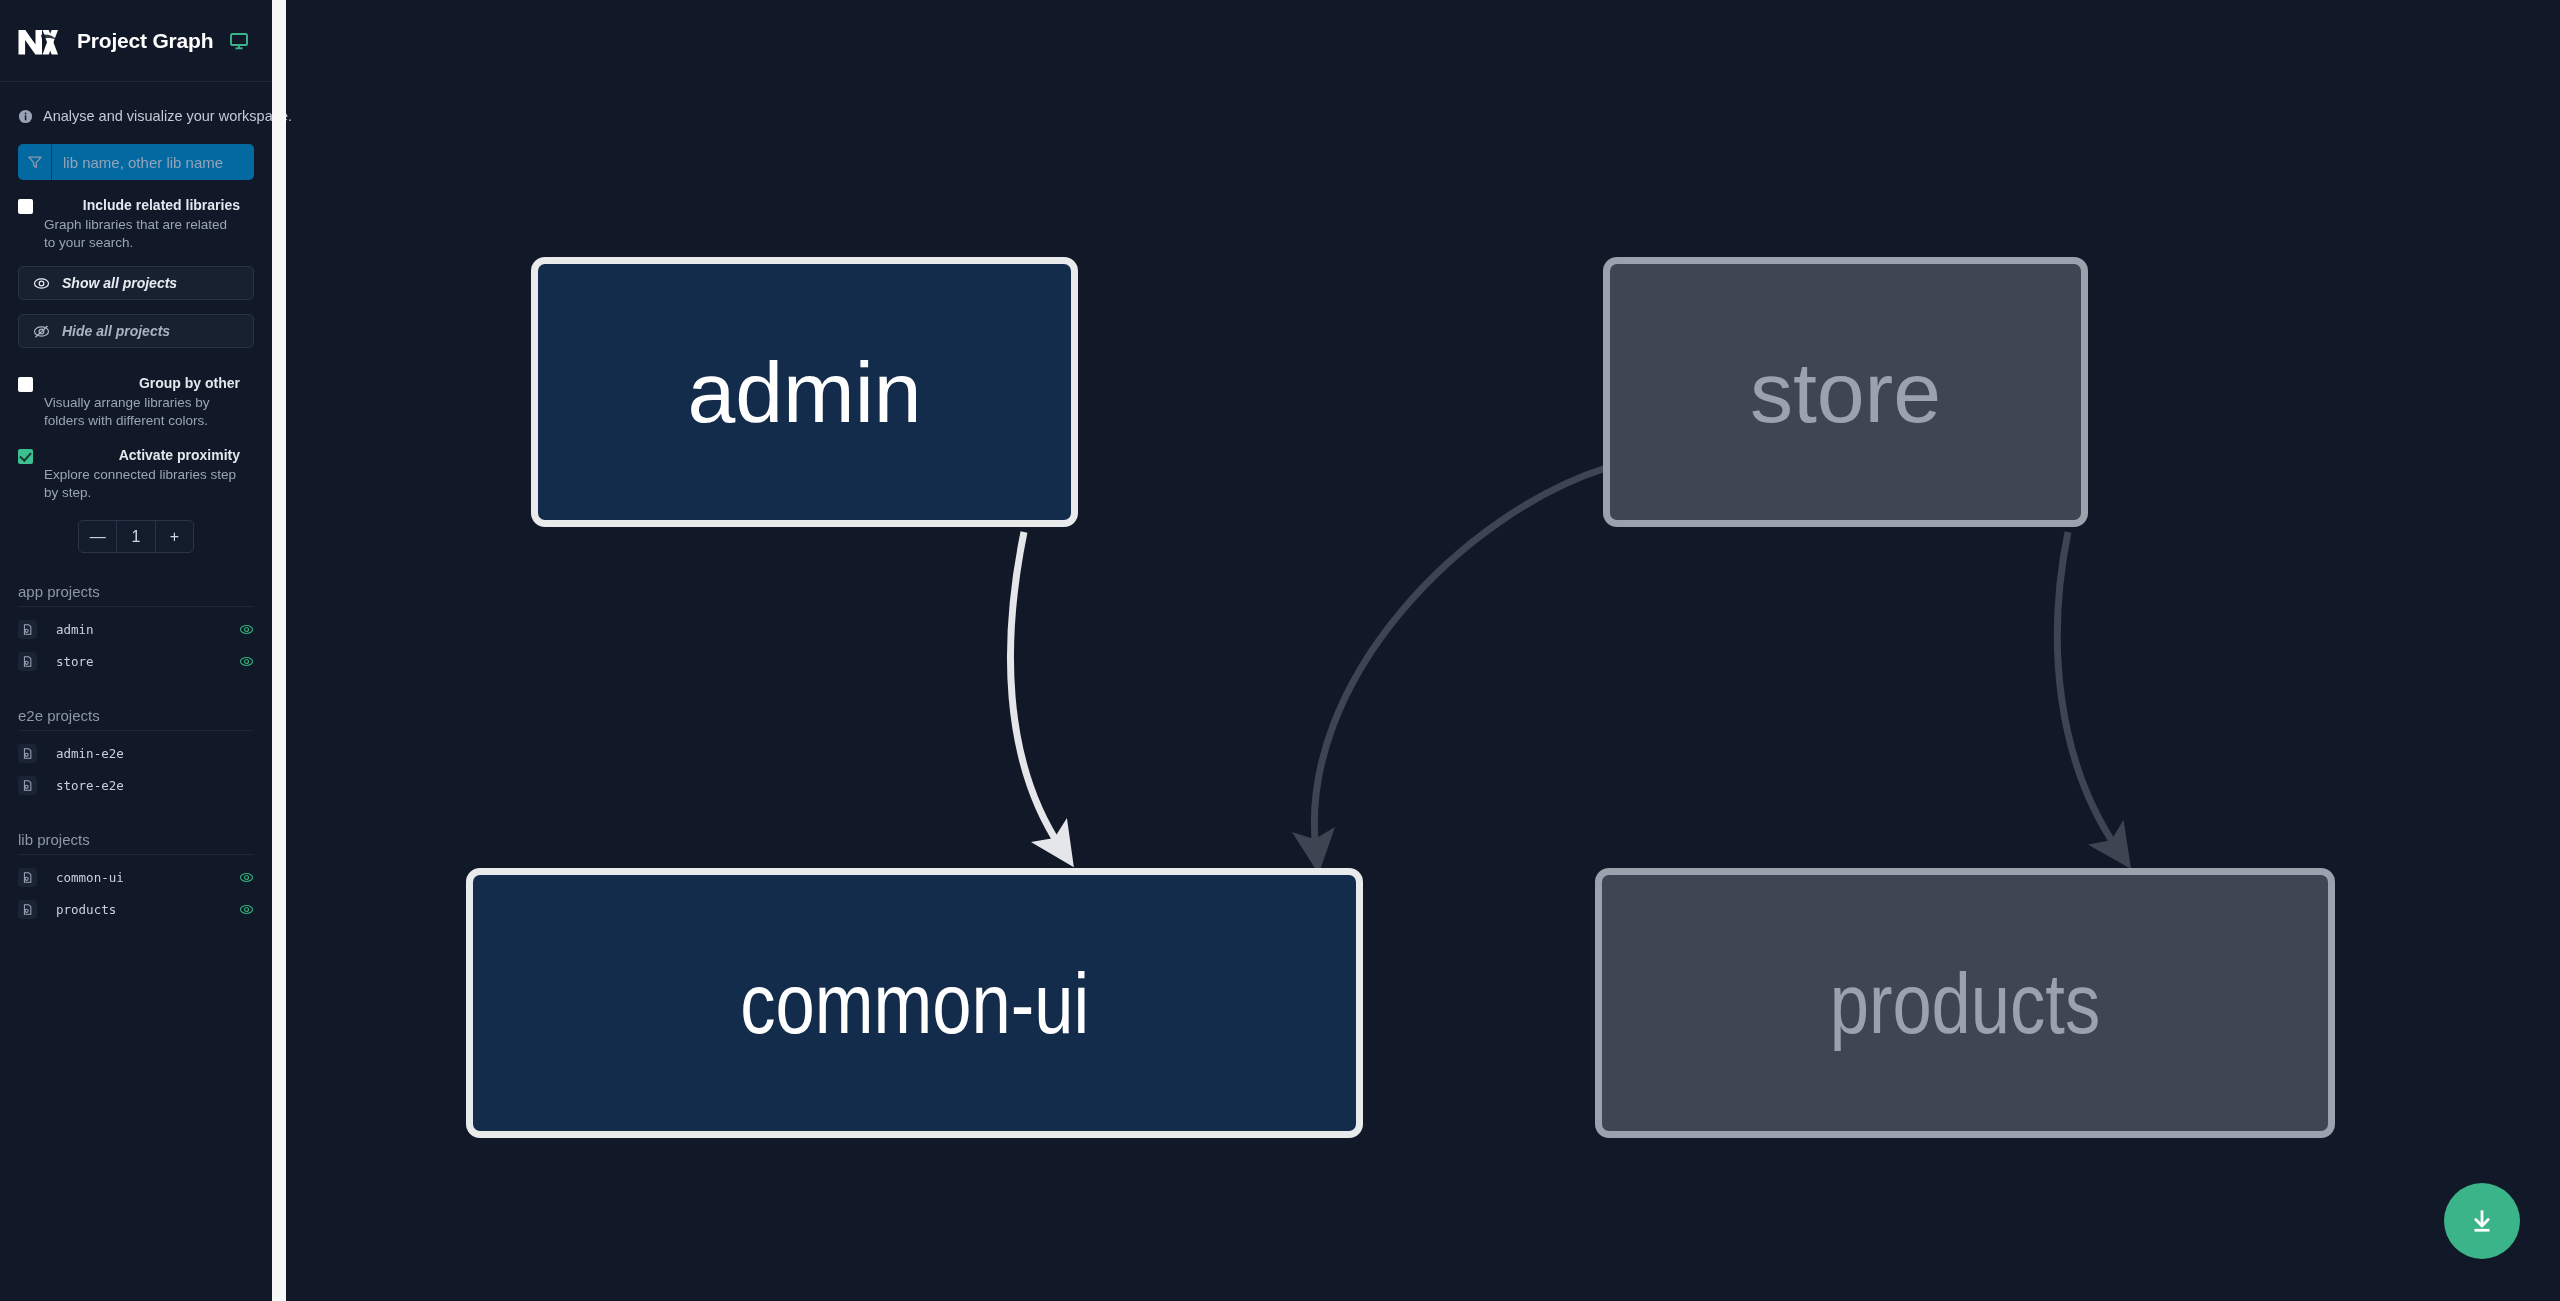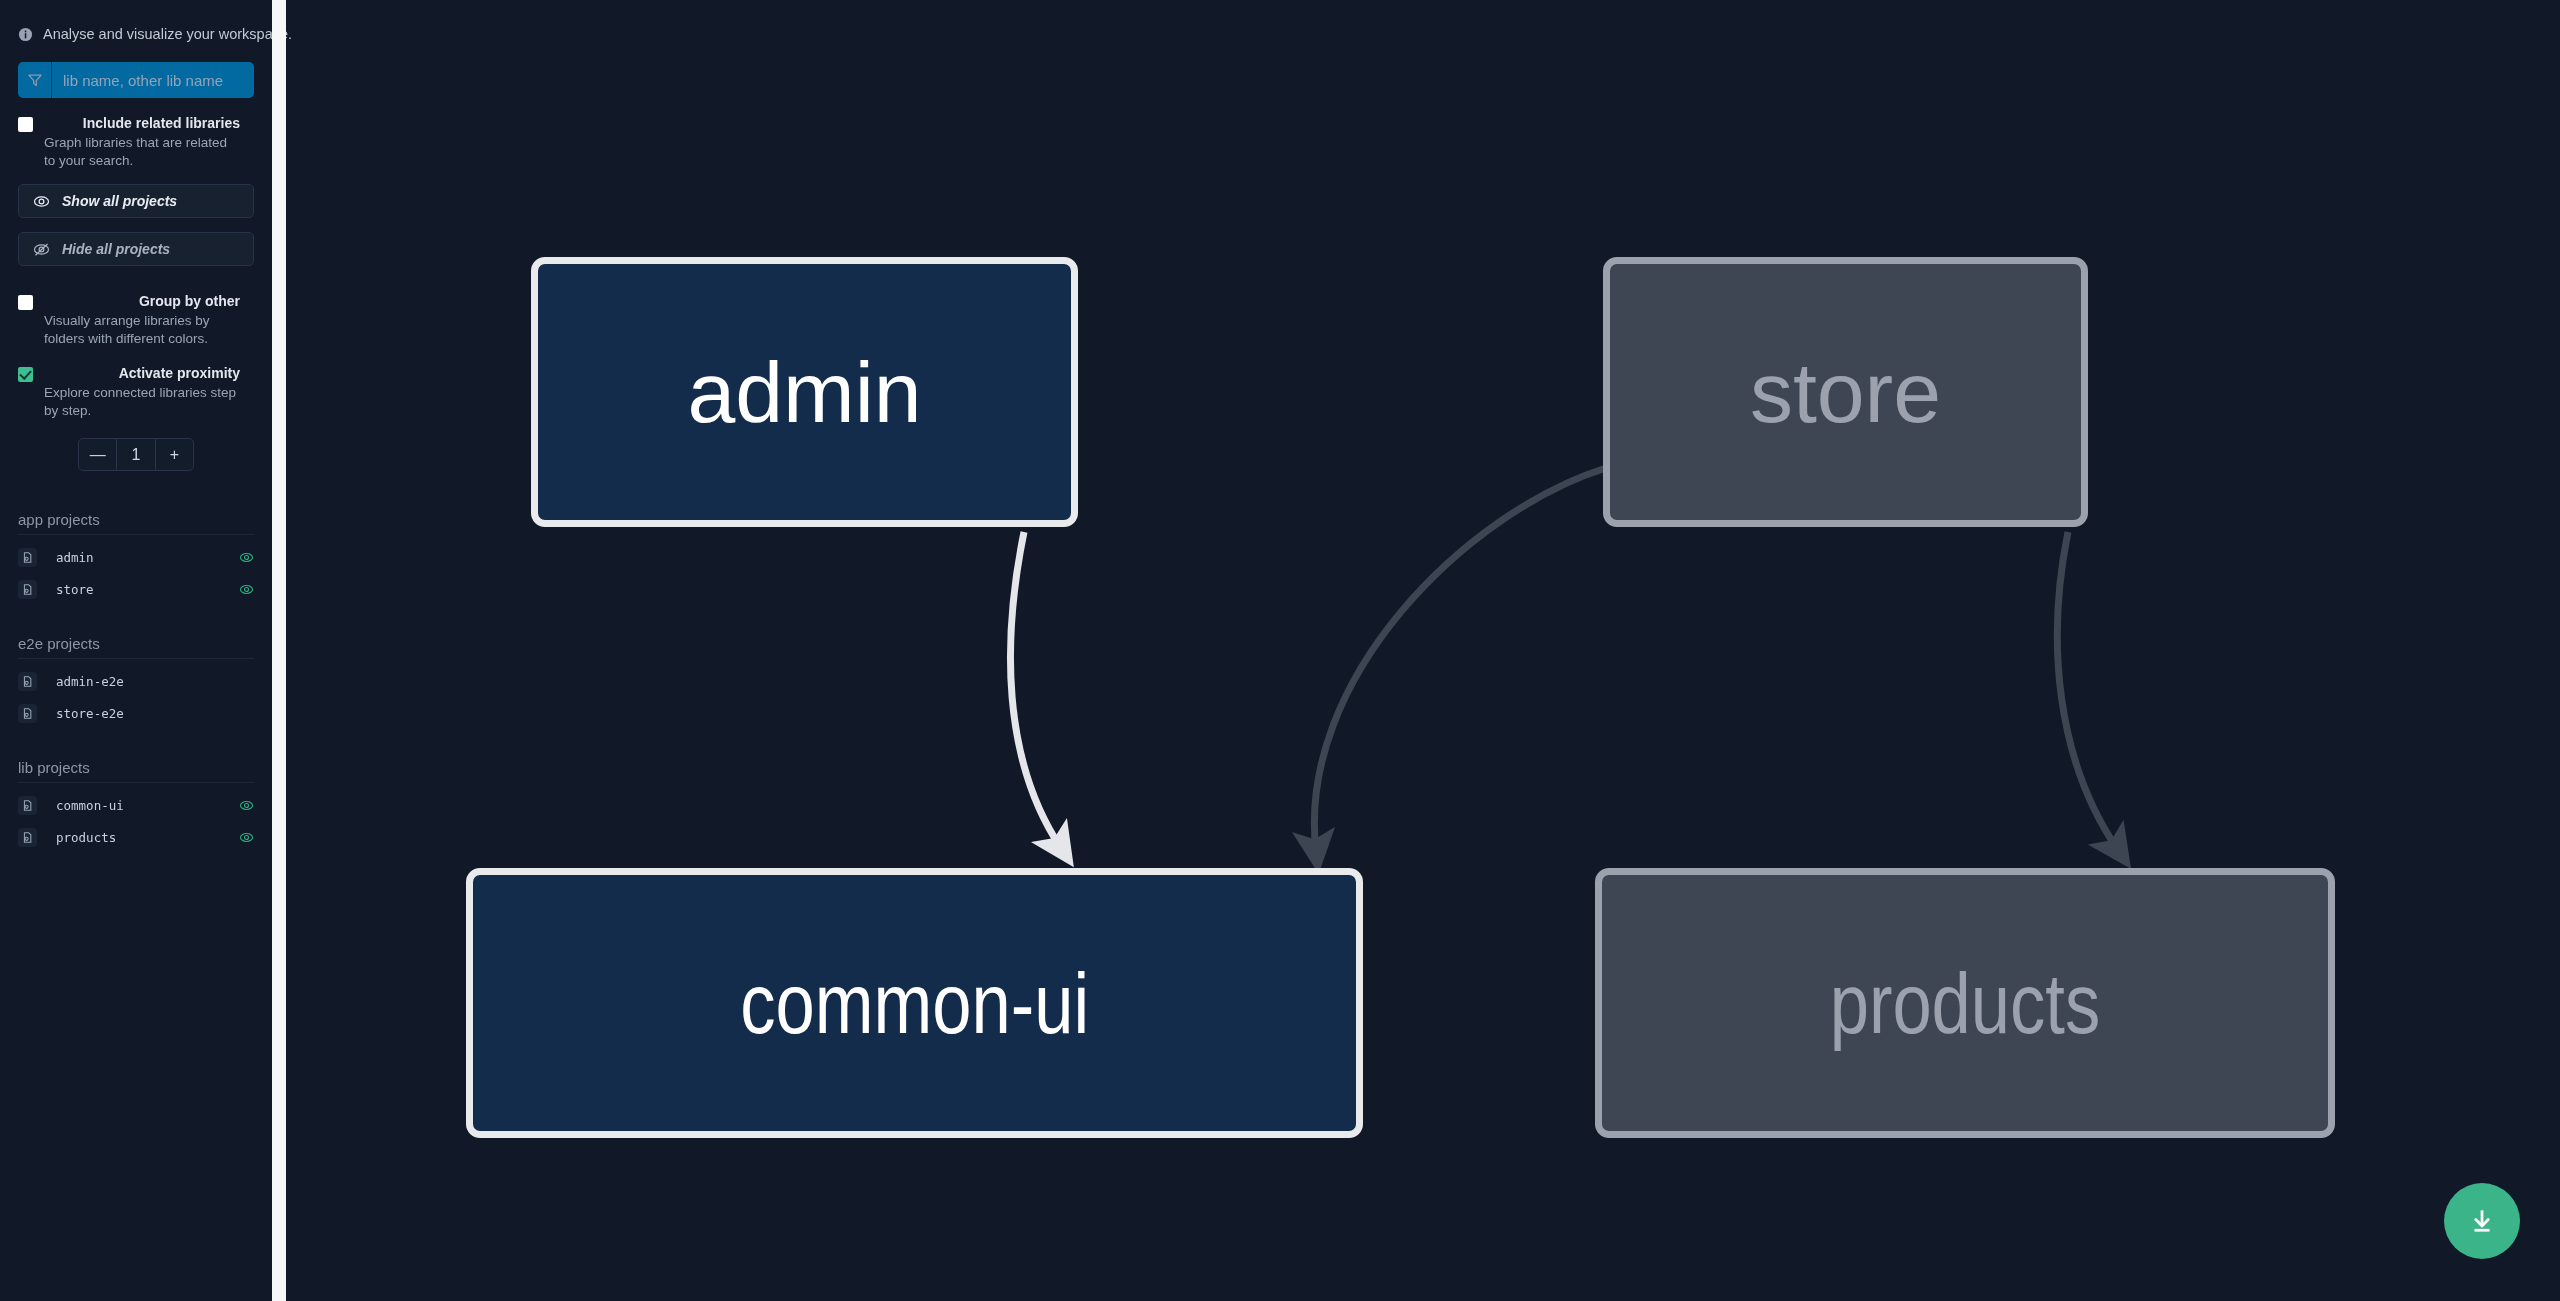--- a/index.html
+++ b/index.html
@@ -195,21 +195,21 @@
     justify-content: center;
     font-size: 16px;
     color: #cfd6e1;
     cursor: pointer;
   }
   #stepper .sep { border-left: 1px solid #2a3349; flex: 0 0 1px; }
   #stepper-value { cursor: default; font-size: 14px; }
 
   
   #projects-scroll {
-    margin-top: 40px;
+    margin-top: 30px;
     flex: 1 1 auto;
     overflow: hidden;
     padding: 0 18px;
   }
   .grp-title {
     font-size: 15px;
     color: #8d97a8;
     padding-bottom: 6px;
     border-bottom: 1px solid #1d2738;
     margin-bottom: 6px;
@@ -312,20 +312,38 @@
   }
   #download-fab svg { width: 30px; height: 30px; display: block; }
 </style>
 </head>
 <body>
 
 <div id="app">
 
   <aside id="sidebar">
 
+    <div id="sidebar-header">
+      <span class="nx-logo">
+        <svg viewBox="0 0 42 30" width="42" height="30" xmlns="http://www.w3.org/2000/svg">
+          <path d="M1.5 28.5 L1.5 4 L8.3 4 L18.5 18.5 L18.5 4 L25 4 L25 28.5 L18.4 28.5 L8.1 14 L8.1 28.5 Z" fill="#ffffff"></path>
+          <path d="M25.5 4 L31.8 4 L41 28.5 L34.6 28.5 Z" fill="#ffffff"></path>
+          <path d="M41 4 L34.6 4 L25.5 28.5 L31.8 28.5 Z" fill="#ffffff"></path>
+          <path d="M24 9 C30 7.5 36 9.5 39.5 13.5 C35 11.8 29.5 11.4 24.8 12.8 Z" fill="#111827" opacity="0.85"></path>
+        </svg>
+      </span>
+      <span id="app-title">Project Graph</span>
+      <span id="monitor-icon">
+        <svg viewBox="0 0 20 20" width="20" height="20" xmlns="http://www.w3.org/2000/svg">
+          <rect x="2" y="3" width="16" height="11" rx="1.6" fill="none" stroke="#3cb489" stroke-width="1.9"></rect>
+          <line x1="10" y1="14" x2="10" y2="17" stroke="#3cb489" stroke-width="1.9"></line>
+          <line x1="6.5" y1="17.3" x2="13.5" y2="17.3" stroke="#3cb489" stroke-width="1.9"></line>
+        </svg>
+      </span>
+    </div>
 
     <div id="tagline-row">
       <span id="tagline-icon">
         <svg viewBox="0 0 15 15" width="15" height="15" xmlns="http://www.w3.org/2000/svg">
           <circle cx="7.5" cy="7.5" r="6.6" fill="#98a2b3"></circle>
           <rect x="6.8" y="6.3" width="1.5" height="5" fill="#111827"></rect>
           <rect x="6.8" y="3.6" width="1.5" height="1.7" fill="#111827"></rect>
         </svg>
       </span>
       <span id="tagline-text">Analyse and visualize your workspace.</span>

